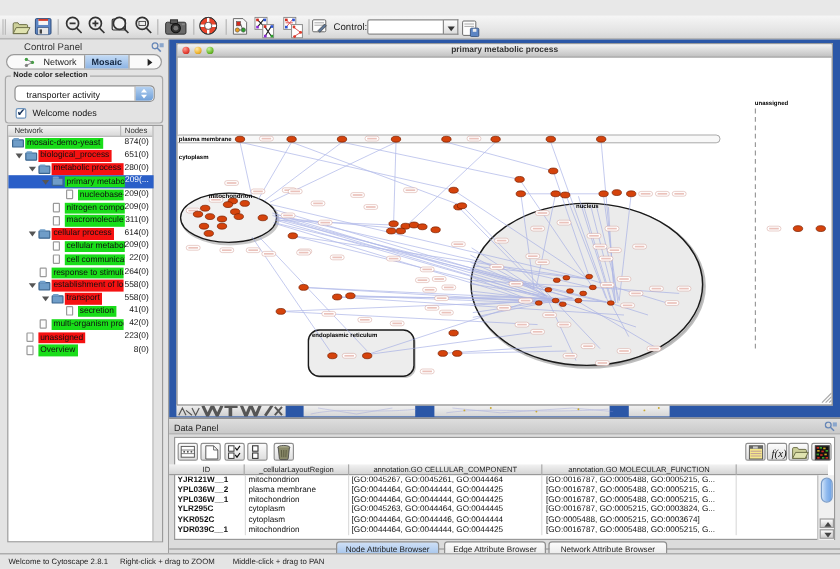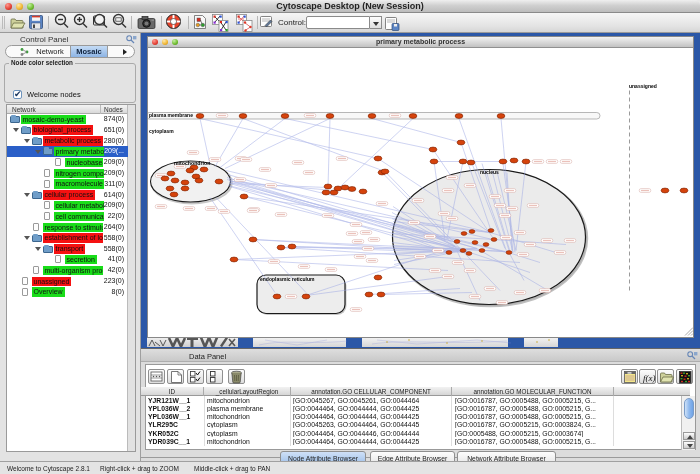--- a/index.html
+++ b/index.html
@@ -115,26 +115,20 @@
 
 
 #dscroll { position:absolute; left:681px; top:396px; width:14px; height:54px; background:#f0f0f0;
   border-left:1px solid #bbb; }
 #dthumb { position:absolute; left:1.5px; top:2px; width:10px; height:21px; border-radius:5px;
   background:linear-gradient(90deg,#cfe2f8,#8fb9ee 50%,#6fa3e6); border:1px solid #7a9cc8; }
 </style></head>
 <body>
 <div id="app">
 
-  <div class="abs" id="titlebar">
-    <span class="tl" style="left:5px;  background:radial-gradient(circle at 35% 30%, #ff9a90, #e33e32 60%, #a52518);"></span>
-    <span class="tl" style="left:16px; background:radial-gradient(circle at 35% 30%, #ffe9a8, #efb42f 60%, #b77f14);"></span>
-    <span class="tl" style="left:27px; background:radial-gradient(circle at 35% 30%, #c4f0a0, #6dbb2d 60%, #3f7d12);"></span>
-    <div id="title">Cytoscape Desktop (New Session)</div>
-  </div>
 
   <div class="abs" id="toolbar">
     <div style="position:absolute;left:2px;top:3px;height:13px;width:1px;background:#bbb;"></div>
     <div style="position:absolute;left:4px;top:3px;height:13px;width:1px;background:#bbb;"></div>
     <svg class="abs" style="left:0;top:0;" width="700" height="20" viewBox="0 0 700 20">
 
       <g transform="translate(10,2)">
         <path d="M1,13 L1,5 Q1,4 2,4 L5,4 L6,5.5 L12,5.5 Q13,5.5 13,6.5 L13,13 Z" fill="#cdd09a" stroke="#6b6d46" stroke-width="0.8"></path>
         <path d="M1,13 L3.5,8 L15,8 L12,13 Z" fill="#e0e3b0" stroke="#6b6d46" stroke-width="0.8"></path>
       </g>
@@ -257,20 +251,29 @@
         <path d="M2,1.5 L7,4 L2,6.5" stroke="#777" stroke-width="0.7" fill="none"></path>
       </svg>
       <div class="seg" style="left:24px;width:40px;">Network</div>
       <div class="seg" id="mosaicseg">Mosaic</div>
       <div class="seg" style="left:103px;width:26px;">
         <div style="position:absolute;left:14px;top:2.5px;width:0;height:0;border-top:3.2px solid transparent;border-bottom:3.2px solid transparent;border-left:4.5px solid #222;"></div>
       </div>
     </div>
     <div id="groupbox"></div>
     <div id="grouplab">Node color selection</div>
+    <div id="dropdown">
+      <span class="txt">transporter activity</span>
+      <span class="cap">
+        <svg width="14" height="12" viewBox="0 0 14 12" style="position:absolute;left:0;top:0;">
+          <path d="M7,2 L9.5,5 L4.5,5 Z" fill="#fff"></path>
+          <path d="M7,10 L9.5,7 L4.5,7 Z" fill="#fff"></path>
+        </svg>
+      </span>
+    </div>
     <div id="checkbox"></div>
     <div id="chklab">Welcome nodes</div>
     <div id="treebox">
       <div id="treehdr">
           <span class="h1">Network</span>
           <span class="vd"></span>
           <span class="h2">Nodes</span>
         </div>
       <div id="treescroll"></div>
       <div id="treerows">
@@ -732,21 +735,21 @@
           <line x1="685" y1="335" x2="693" y2="327"></line>
           <line x1="688" y1="335" x2="693" y2="330"></line>
           <line x1="691" y1="335" x2="693" y2="333"></line>
         </g>
       </svg>
     </div>
   </div>
 
   <div class="abs" id="dpanel">
     <div id="dptitle">
-        <span style="position:absolute;left:4px;top:2.5px;margin-left:44px;">Data Panel</span>
+        <span style="position:absolute;left:4px;top:2.5px;">Data Panel</span>
       </div>
     <svg class="abs" style="left:546px;top:2px;" width="11" height="9" viewBox="0 0 11 9">
       <circle cx="3.2" cy="3.2" r="2.4" fill="none" stroke="#6787b7" stroke-width="1.1"></circle>
       <line x1="5" y1="5" x2="8" y2="8" stroke="#6787b7" stroke-width="1.3"></line>
       <rect x="7" y="1" width="3.4" height="3.4" fill="#8aa6cc"></rect>
     </svg>
     <div id="dpinner"></div>
 
     <div class="dbtn" style="left:7px;"></div>
     <div class="dbtn" style="left:26px;"></div>

